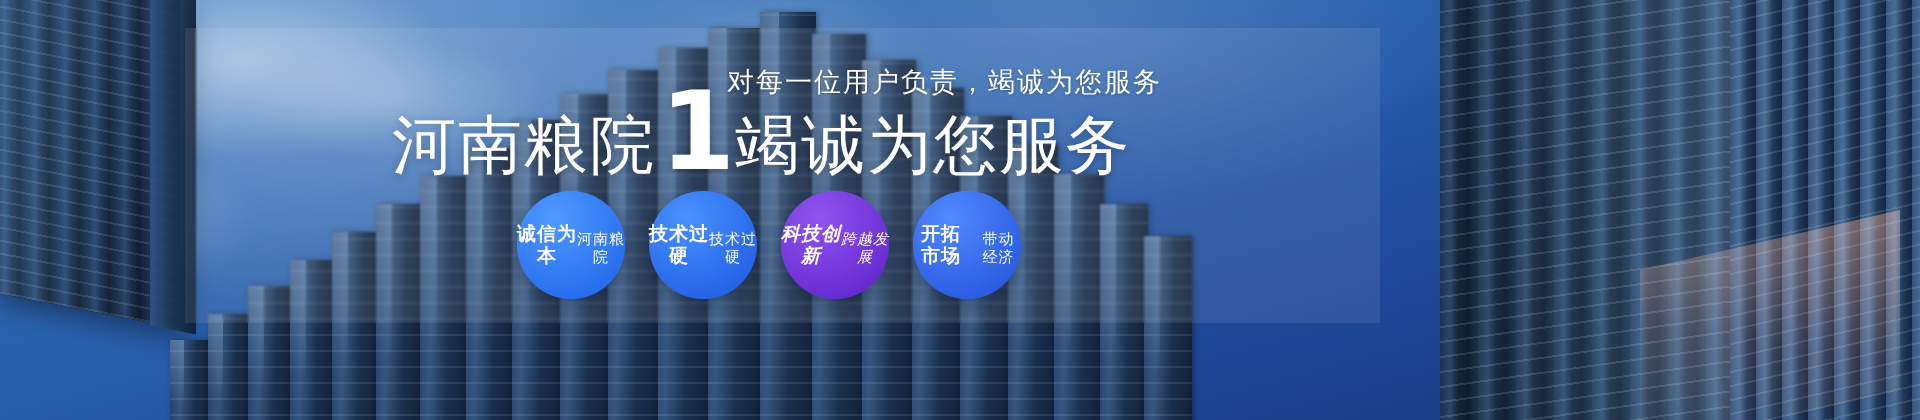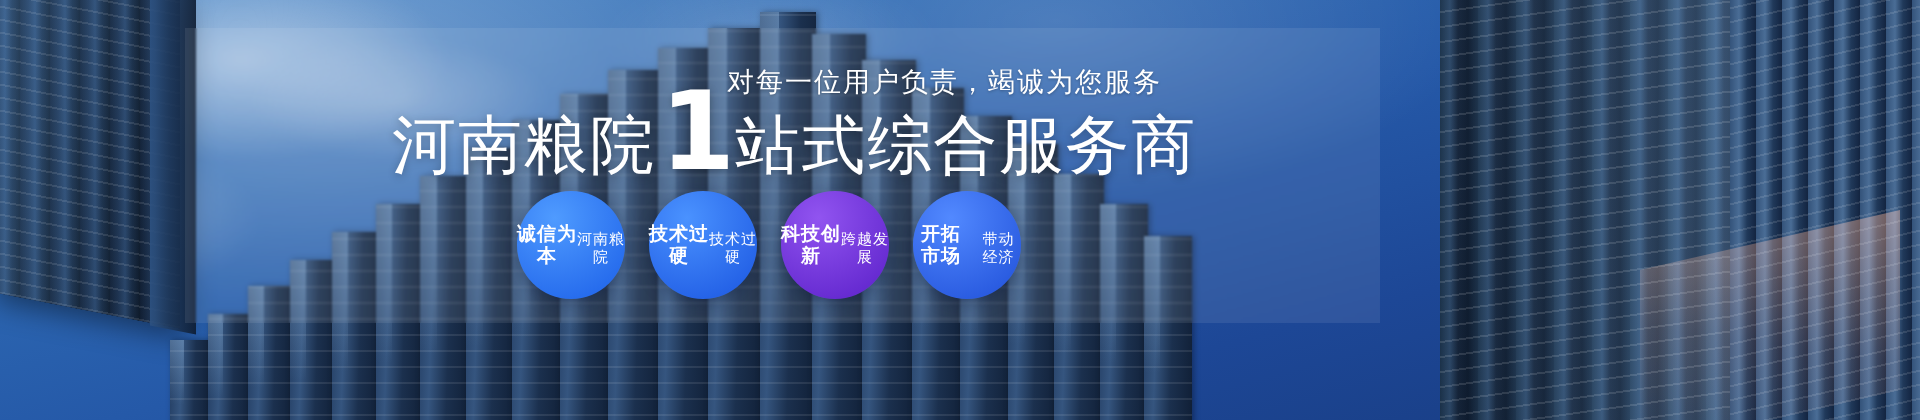--- a/index.html
+++ b/index.html
@@ -186,36 +186,36 @@
 
   <div class="panel"></div>
 
   <div class="content">
 
     <div class="tagline">对每一位用户负责，竭诚为您服务</div>
 
     <div class="headline">
       <span class="hw">河南粮院</span>
       <span class="one">1</span>
-      <span class="hw">站式综合服务商</span>
+      <span class="hw">竭诚为您服务</span>
     </div>
 
     <div class="badges">
 
       <div class="badge" style="background:radial-gradient(circle at 35% 25%, #4f9bff, #1b5fe8);">
         <span class="t1">诚信为本</span>
         <span class="t2">河南粮院</span>
       </div>
 
       <div class="badge" style="background:radial-gradient(circle at 35% 25%, #4a92ff, #1a55e0);">
         <span class="t1">技术过硬</span>
         <span class="t2">技术过硬</span>
       </div>
 
-      <div class="badge" style="background:radial-gradient(circle at 35% 25%, #9154f0, #5a1fc8);">
+      <div class="badge" style="background:radial-gradient(circle at 35% 25%, #9154f0, #5a1fc8);font-style:italic;">
         <span class="t1">科技创新</span>
         <span class="t2">跨越发展</span>
       </div>
 
       <div class="badge" style="background:radial-gradient(circle at 35% 25%, #5289ff, #1f4fd8);gap:7px;">
         <span class="t1">开拓市场</span>
         <span class="t2">带动经济</span>
       </div>
 
     </div>

